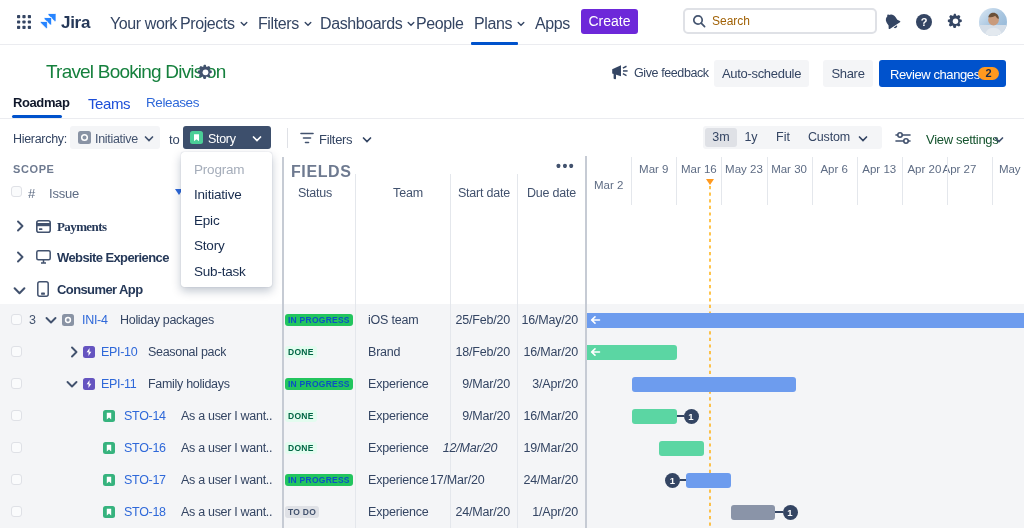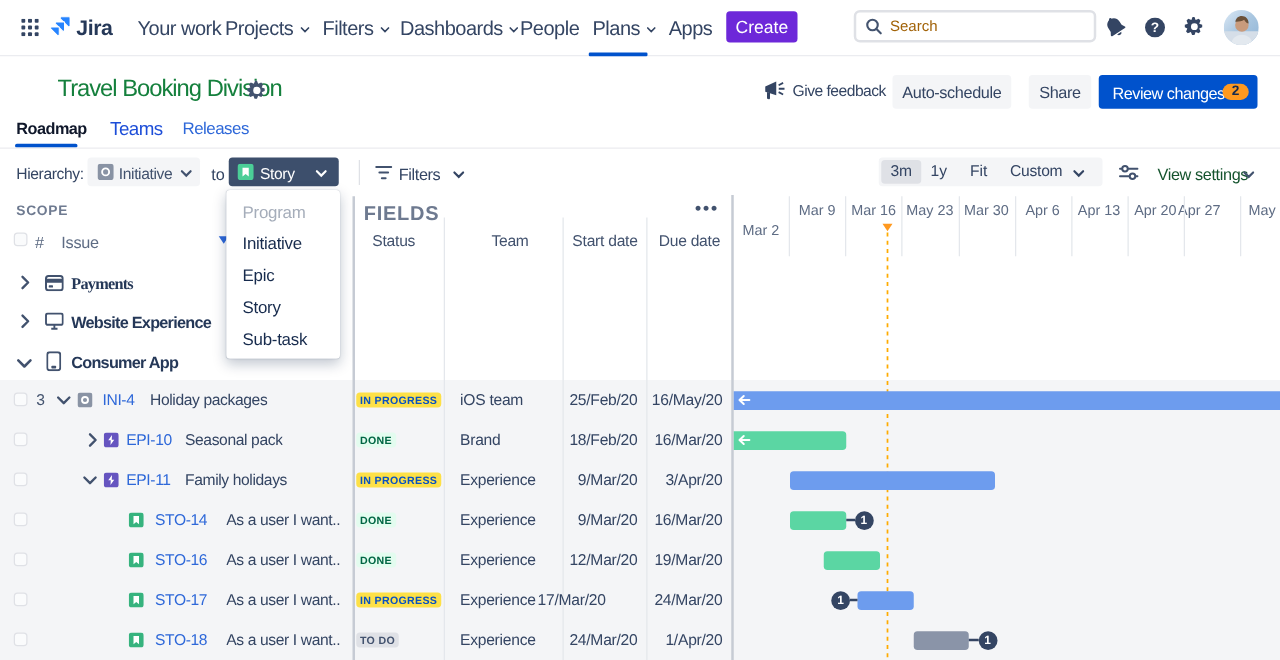--- a/index.html
+++ b/index.html
@@ -2,21 +2,21 @@
 <html><head>
 <meta charset="utf-8">
 <style>
   * { margin:0; padding:0; box-sizing:border-box; }
   html,body { width:1024px; height:528px; }
   body { font-family:"Liberation Sans", sans-serif; background:#fff; position:relative; overflow:hidden; }
   .abs { position:absolute; }
   .nav-item { font-size:16px; letter-spacing:-0.4px; color:#344563; display:flex; align-items:center; gap:5px; }
   .chev { width:8px; height:8px; display:inline-block; }
   .badge { border-radius:3px; font-size:8.5px; font-weight:bold; letter-spacing:.25px; height:12.5px; line-height:12.5px; padding:0 3px; display:inline-block; }
-  .b-prog { background:#fde047; color:#0A52C2;text-align:center; }
+  .b-prog { background:#22c55e; color:#0A52C2;text-align:center; }
   .b-done { background:#E3FCEF; color:#006644; }
   .b-todo { background:#DFE1E6; color:#42526E; }
   .cell { font-size:12.5px; letter-spacing:-0.2px; color:#344563; }
   .bar { position:absolute; height:15px; border-radius:3px; z-index:2; }
   .cbadge { position:absolute; z-index:3; width:15px; height:15px; border-radius:50%; background:#344563; color:#fff; font-size:9.5px; font-weight:bold; text-align:center; line-height:15px; }
   .checkbox { position:absolute; width:11px; height:11px; border:1.5px solid #DFE1E6; background:#FAFBFC; border-radius:3px; }
   .ikey { font-size:12.5px; letter-spacing:-0.3px; color:#2E68D9; }
   .isum { font-size:12.5px; letter-spacing:-0.3px; color:#344563; white-space:nowrap; overflow:hidden; }
   .gbold { font-size:13px; font-weight:bold; letter-spacing:-0.6px; color:#253858; }
 </style>
@@ -338,21 +338,21 @@
     <div class="abs cell" style="left:498px;top:409px;width:80px;text-align:right;">16/Mar/20</div>
     <div class="checkbox" style="left:11px;top:442px;"></div>
     <svg class="abs" style="left:103px;top:442px;" width="12" height="12" viewBox="0 0 12 12">
       <rect width="12" height="12" rx="2.5" fill="#36B37E"></rect>
       <path d="M3.8 2.8 h4.4 v6.6 l-2.2-1.8 -2.2 1.8z" fill="#fff"></path>
     </svg>
     <div class="abs ikey" style="left:124px;top:441px;">STO-16</div>
     <div class="abs isum" style="left:181px;top:441px;max-width:95px;">As a user I want..</div>
     <div class="abs badge b-done" style="left:285px;top:441.5px;">DONE</div>
     <div class="abs cell" style="left:368px;top:441px;">Experience</div>
-    <div class="abs cell" style="left:430px;top:441px;width:80px;text-align:right;">12/Mar/20</div>
+    <div class="abs cell" style="left:430px;top:441px;width:80px;text-align:center;font-style:italic;">12/Mar/20</div>
     <div class="abs cell" style="left:498px;top:441px;width:80px;text-align:right;">19/Mar/20</div>
     <div class="checkbox" style="left:11px;top:474px;"></div>
     <svg class="abs" style="left:103px;top:474px;" width="12" height="12" viewBox="0 0 12 12">
       <rect width="12" height="12" rx="2.5" fill="#36B37E"></rect>
       <path d="M3.8 2.8 h4.4 v6.6 l-2.2-1.8 -2.2 1.8z" fill="#fff"></path>
     </svg>
     <div class="abs ikey" style="left:124px;top:473px;">STO-17</div>
     <div class="abs isum" style="left:181px;top:473px;max-width:95px;">As a user I want..</div>
     <div class="abs badge b-prog" style="left:285px;top:473.5px;">IN PROGRESS</div>
     <div class="abs cell" style="left:368px;top:473px;">Experience</div>

